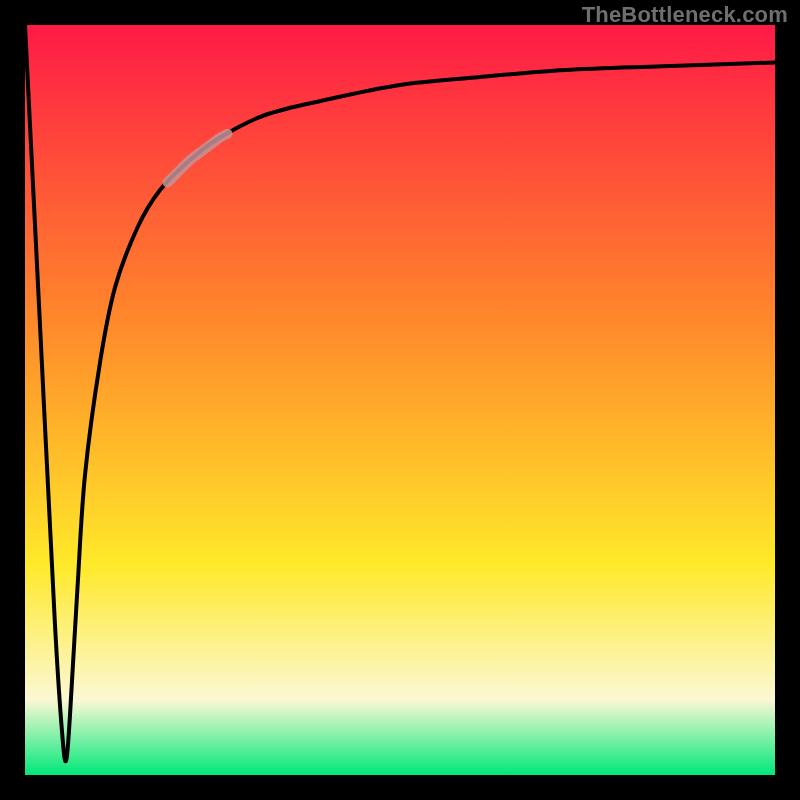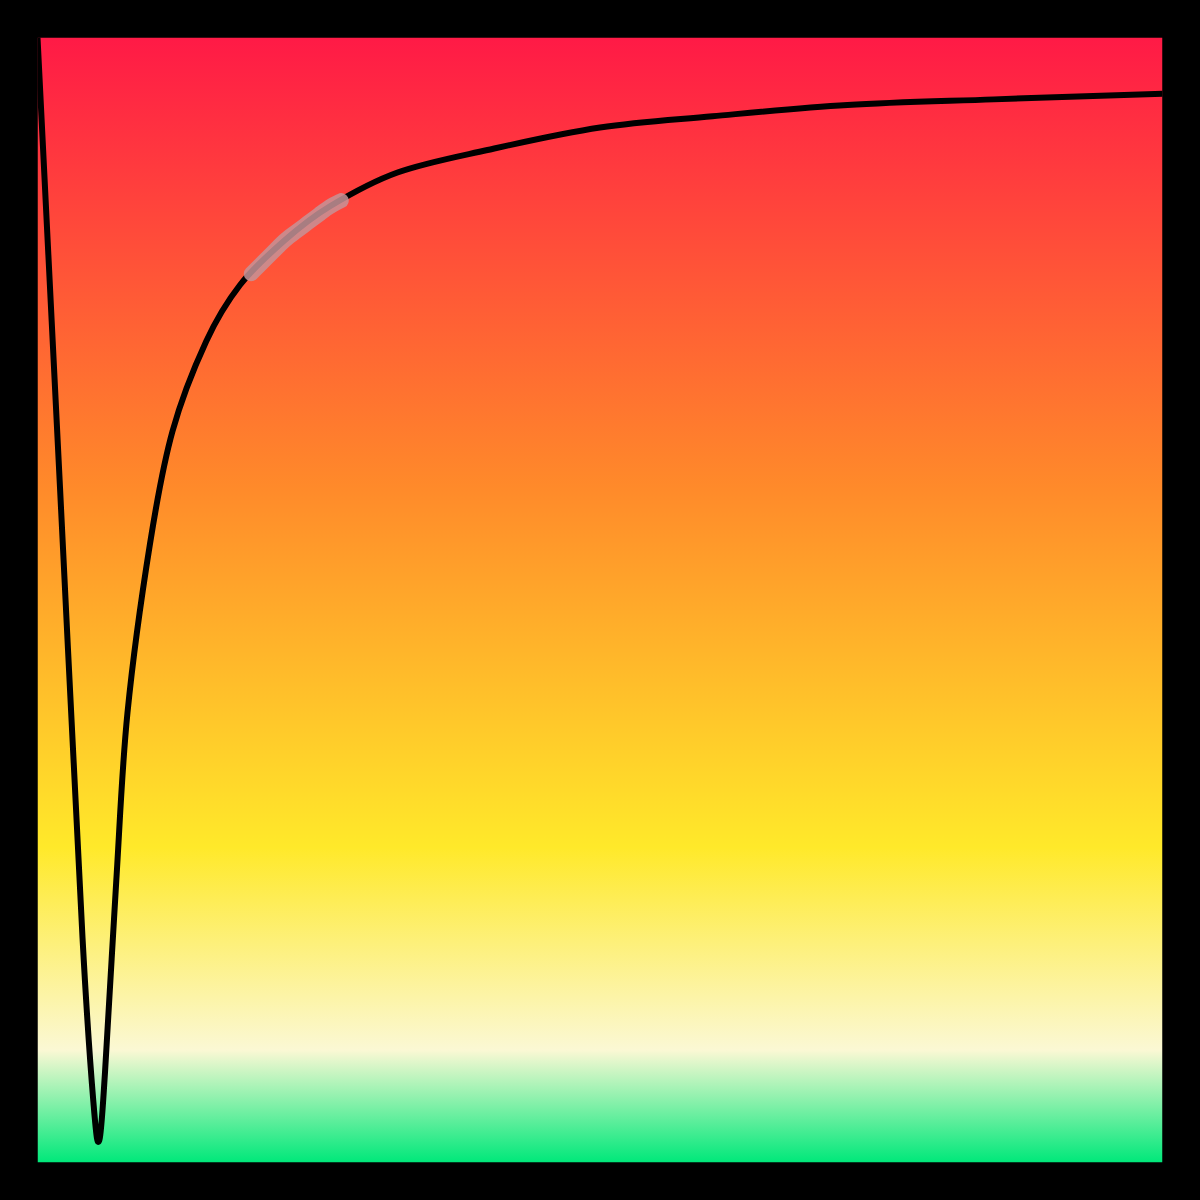--- a/index.html
+++ b/index.html
@@ -36,20 +36,21 @@
     height: 750px;
   }
   .plot svg {
     display: block;
   }
 </style>
 </head>
 <body>
 
 <div class="frame">
+  <div class="watermark">TheBottleneck.com</div>
 
   <div class="plot">
     <svg id="plot-svg" viewBox="0 0 750 750" width="750" height="750">
       <defs>
         <linearGradient id="bg-grad" x1="0" y1="0" x2="0" y2="1">
           <stop id="g0" offset="0%" stop-color="#ff1a46"></stop>
           <stop id="g1" offset="40%" stop-color="#ff8a2a"></stop>
           <stop id="g2" offset="72%" stop-color="#ffe92a"></stop>
           <stop id="g3" offset="90%" stop-color="#fbf8d4"></stop>
           <stop id="g4" offset="100%" stop-color="#00e87a"></stop>

